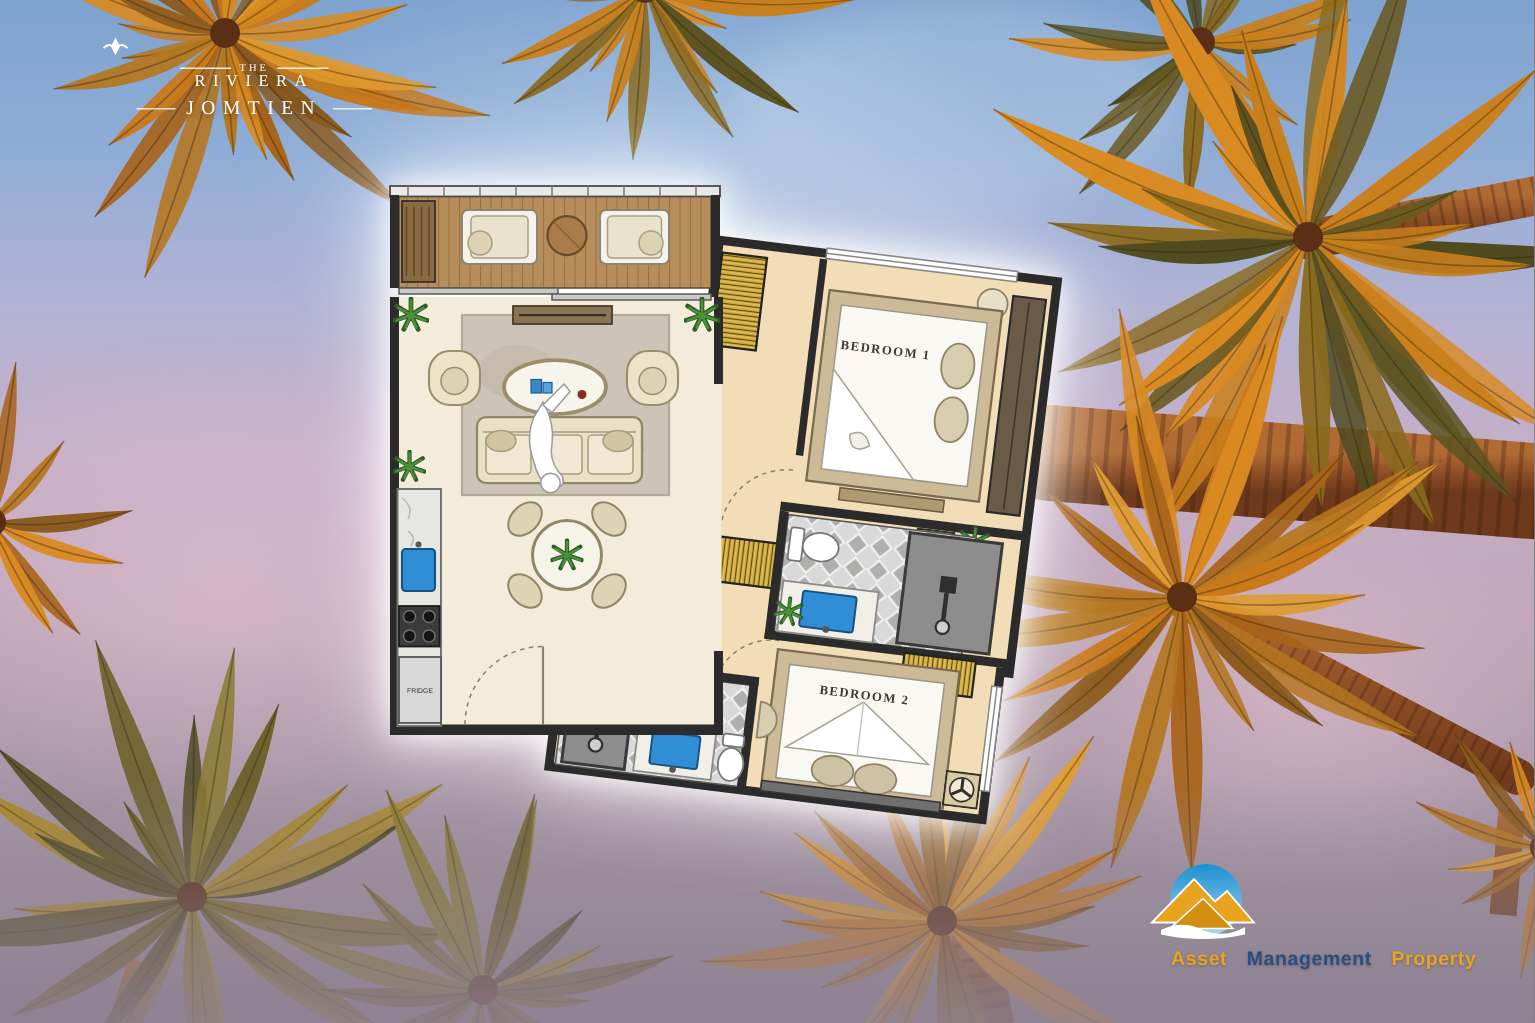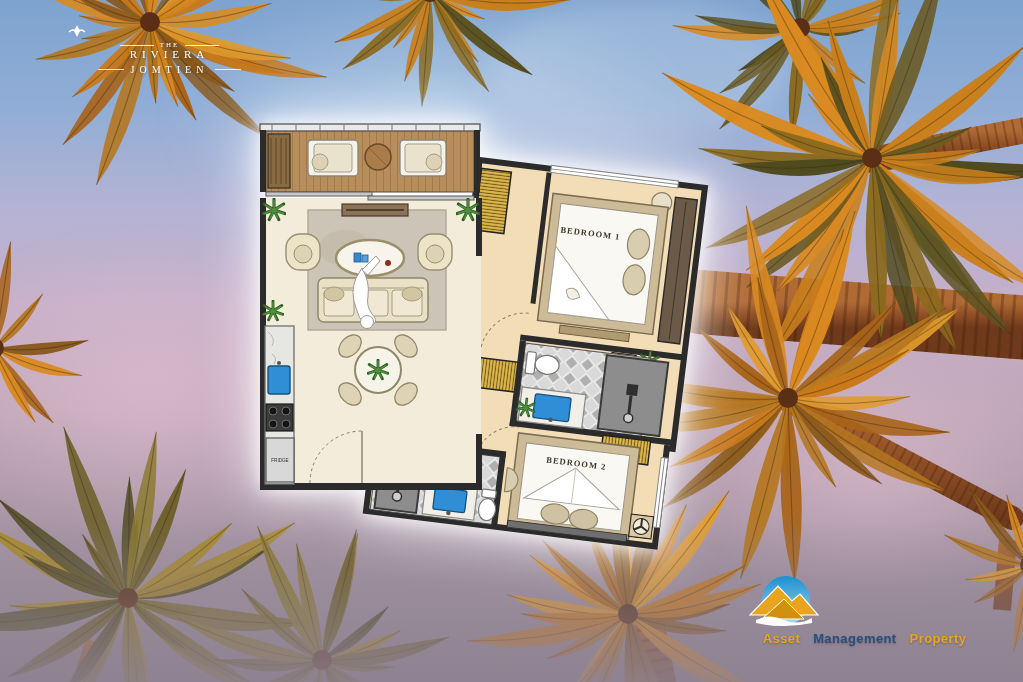--- a/index.html
+++ b/index.html
@@ -22,24 +22,24 @@
   .logo-project{
     position:absolute;left:62px;top:24px;width:215px;color:#fff;text-align:center;
     font-family:"Liberation Serif",serif;text-shadow:0 1px 4px rgba(40,20,0,.55);
     user-select:none;
   }
   .logo-project .orn{height:16px;margin-bottom:1px;}
   .logo-project .the-row{display:flex;align-items:center;justify-content:center;gap:6px;font-size:7px;letter-spacing:2px;}
   .logo-project .the-row:before,.logo-project .the-row:after{content:"";display:block;width:34px;height:1px;background:rgba(255,255,255,.85);}
   .logo-project .riviera{font-size:11px;letter-spacing:5px;margin-top:-1px;}
   .logo-project .santa{font-size:22px;letter-spacing:3px;margin-top:2px;white-space:nowrap;}
-  .logo-project .jomtien-row{display:flex;align-items:center;justify-content:center;gap:7px;font-size:10px;letter-spacing:5px;margin-top:4px;}
+  .logo-project .jomtien-row{display:flex;align-items:center;justify-content:center;gap:7px;font-size:13px;letter-spacing:5px;margin-top:4px;}
   .logo-project .jomtien-row:before,.logo-project .jomtien-row:after{content:"";display:block;width:26px;height:1px;background:rgba(255,255,255,.8);}
   
-  .logo-amp{position:absolute;left:742px;top:573px;width:245px;text-align:center;user-select:none;}
+  .logo-amp{position:absolute;left:760px;top:573px;width:245px;text-align:center;user-select:none;}
   .logo-amp .amp-icon{margin:0 auto;}
   .amp-words{display:flex;justify-content:center;gap:13px;font-size:13px;font-weight:bold;letter-spacing:.4px;margin-top:2px;
     text-shadow:0 1px 2px rgba(40,30,50,.35);}
   .amp-w0,.amp-w2{color:#E8A41E;}
   .amp-w1{color:#27507F;}
 </style>
 </head>
 <body>
 <div class="stage">
 

